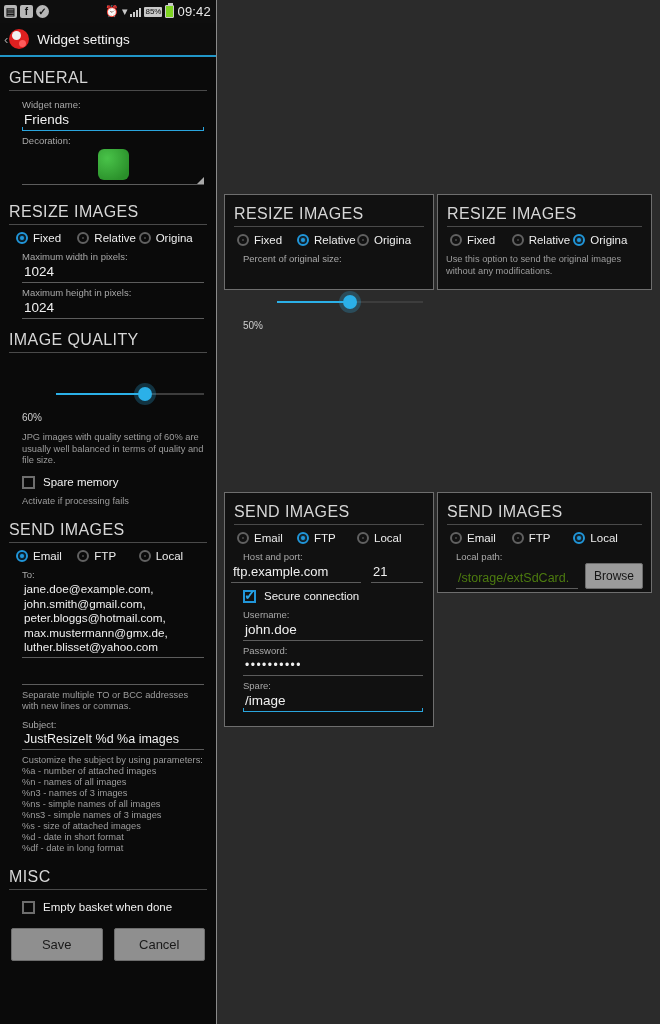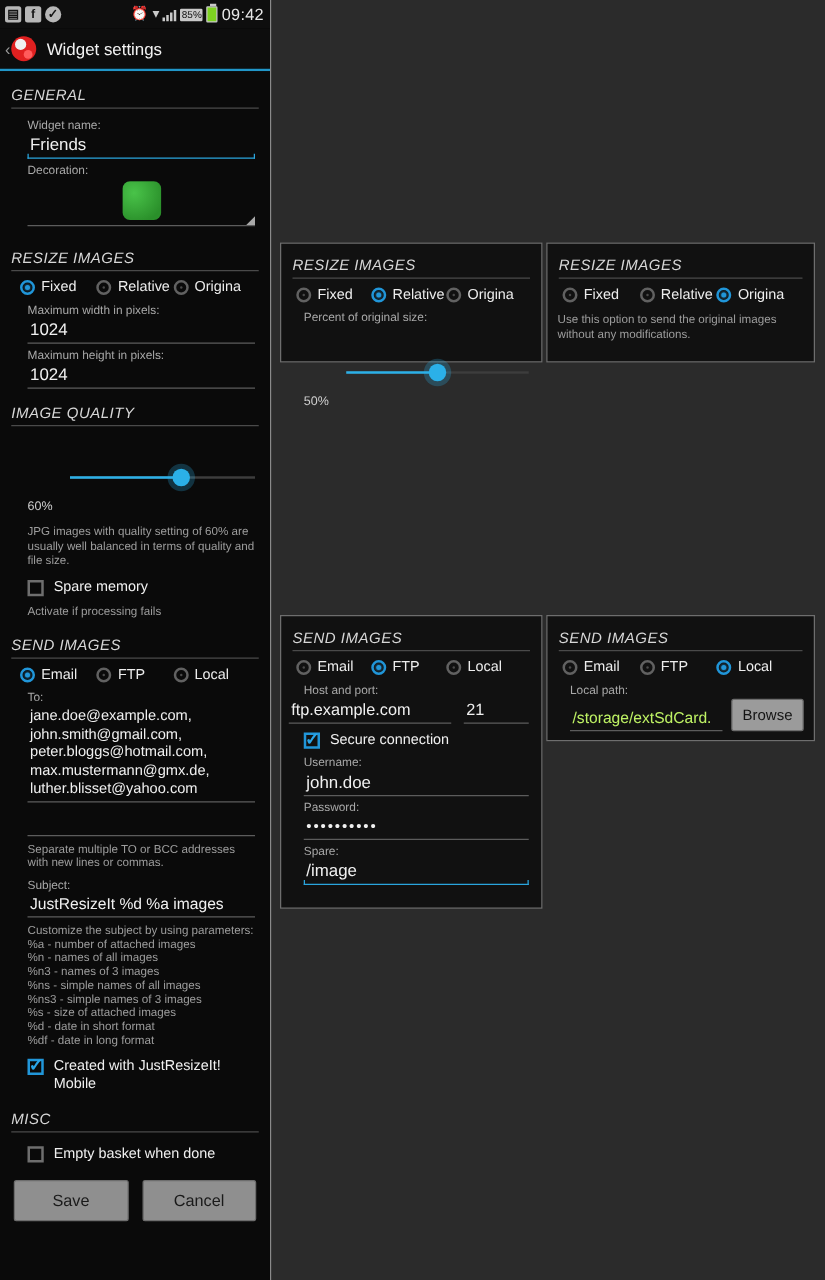--- a/index.html
+++ b/index.html
@@ -43,21 +43,21 @@
   .ab-back { color: #9a9a9a; font-size: 13px; margin-right: 1px; }
   .ab-logo { width: 20px; height: 20px; border-radius: 50%; background: #e02020; position: relative; margin-right: 8px; flex: none; }
   .ab-logo::after { content:""; position:absolute; left:3px; top:2px; width:9px; height:9px; border-radius:50%; background:#f0f0f0; }
   .ab-logo::before { content:""; position:absolute; right:3px; bottom:2px; width:7px; height:7px; border-radius:50%; background:#ff5b5b; }
   .ab-title { color: #f2f2f2; font-size: 13.5px; }
   .ab-underline { height: 2px; background: #2196c8; }
 
   
   .body { padding: 0 0 0 0; background: #0a0a0a; height: calc(1024px - 23px - 32px - 2px); position: relative; }
 
-  .sec-title { color: #d7d7d7; font-size: 12px; letter-spacing: .4px; padding: 12px 9px 3px 9px; font-style: italic; }
+  .sec-title { color: #d7d7d7; font-size: 16px; letter-spacing: .4px; padding: 12px 9px 3px 9px; }
   .sec-rule { height: 1px; background: #4a4a4a; margin: 0 9px 4px 9px; }
 
   .lbl { color: #a9a9a9; font-size: 9.5px; padding: 4px 0 1px 22px; }
   .field { margin: 0 12px 0 22px; }
   .field .val { color: #f0f0f0; font-size: 13.5px; padding: 1px 0 3px 2px; min-height: 18px; }
   .field .val.multi { font-size: 11.7px; line-height: 14.5px; padding-bottom: 2px; }
   .field .val.small { font-size: 12.5px; }
   .uline { height: 1px; background: #5c5c5c; }
   .uline.accent { background: #2aa5dd; height: 1px; position: relative; }
   .uline.accent::before, .uline.accent::after { content:""; position:absolute; bottom:0; width:1px; height:4px; background:#2aa5dd; }
@@ -278,24 +278,20 @@
       <div class="hint tight" style="white-space:pre-line">Customize the subject by using parameters:
 %a - number of attached images
 %n - names of all images
 %n3 - names of 3 images
 %ns - simple names of all images
 %ns3 - simple names of 3 images
 %s - size of attached images
 %d - date in short format
 %df - date in long format</div>
 
-      <div class="cb-row">
-        <span class="cbox on"></span>
-        <span class="cb-label">Created with JustResizeIt! Mobile</span>
-      </div>
 
       <div class="sec-title">MISC</div>
       <div class="sec-rule"></div>
 
       <div class="cb-row">
         <span class="cbox"></span>
         <span class="cb-label">Empty basket when done</span>
       </div>
 
       <div class="btn-row">
@@ -421,20 +417,20 @@
         <span class="rlabel">FTP</span>
       </div>
       <div class="radio">
         <span class="rdot on"></span>
         <span class="rlabel">Local</span>
       </div>
     </div>
     <div class="lbl">Local path:</div>
     <div class="rowbrowse">
       <div class="f1">
-        <div class="val" style="color:#bef264;font-size:12.5px;padding:1px 0 3px 2px">/storage/extSdCard.</div>
+        <div class="val" style="color:#4d7c0f;font-size:12.5px;padding:1px 0 3px 2px">/storage/extSdCard.</div>
         <div class="uline"></div>
       </div>
       <div class="btn">Browse</div>
     </div>
   </div>
 
 </div>
 
 </body></html>

